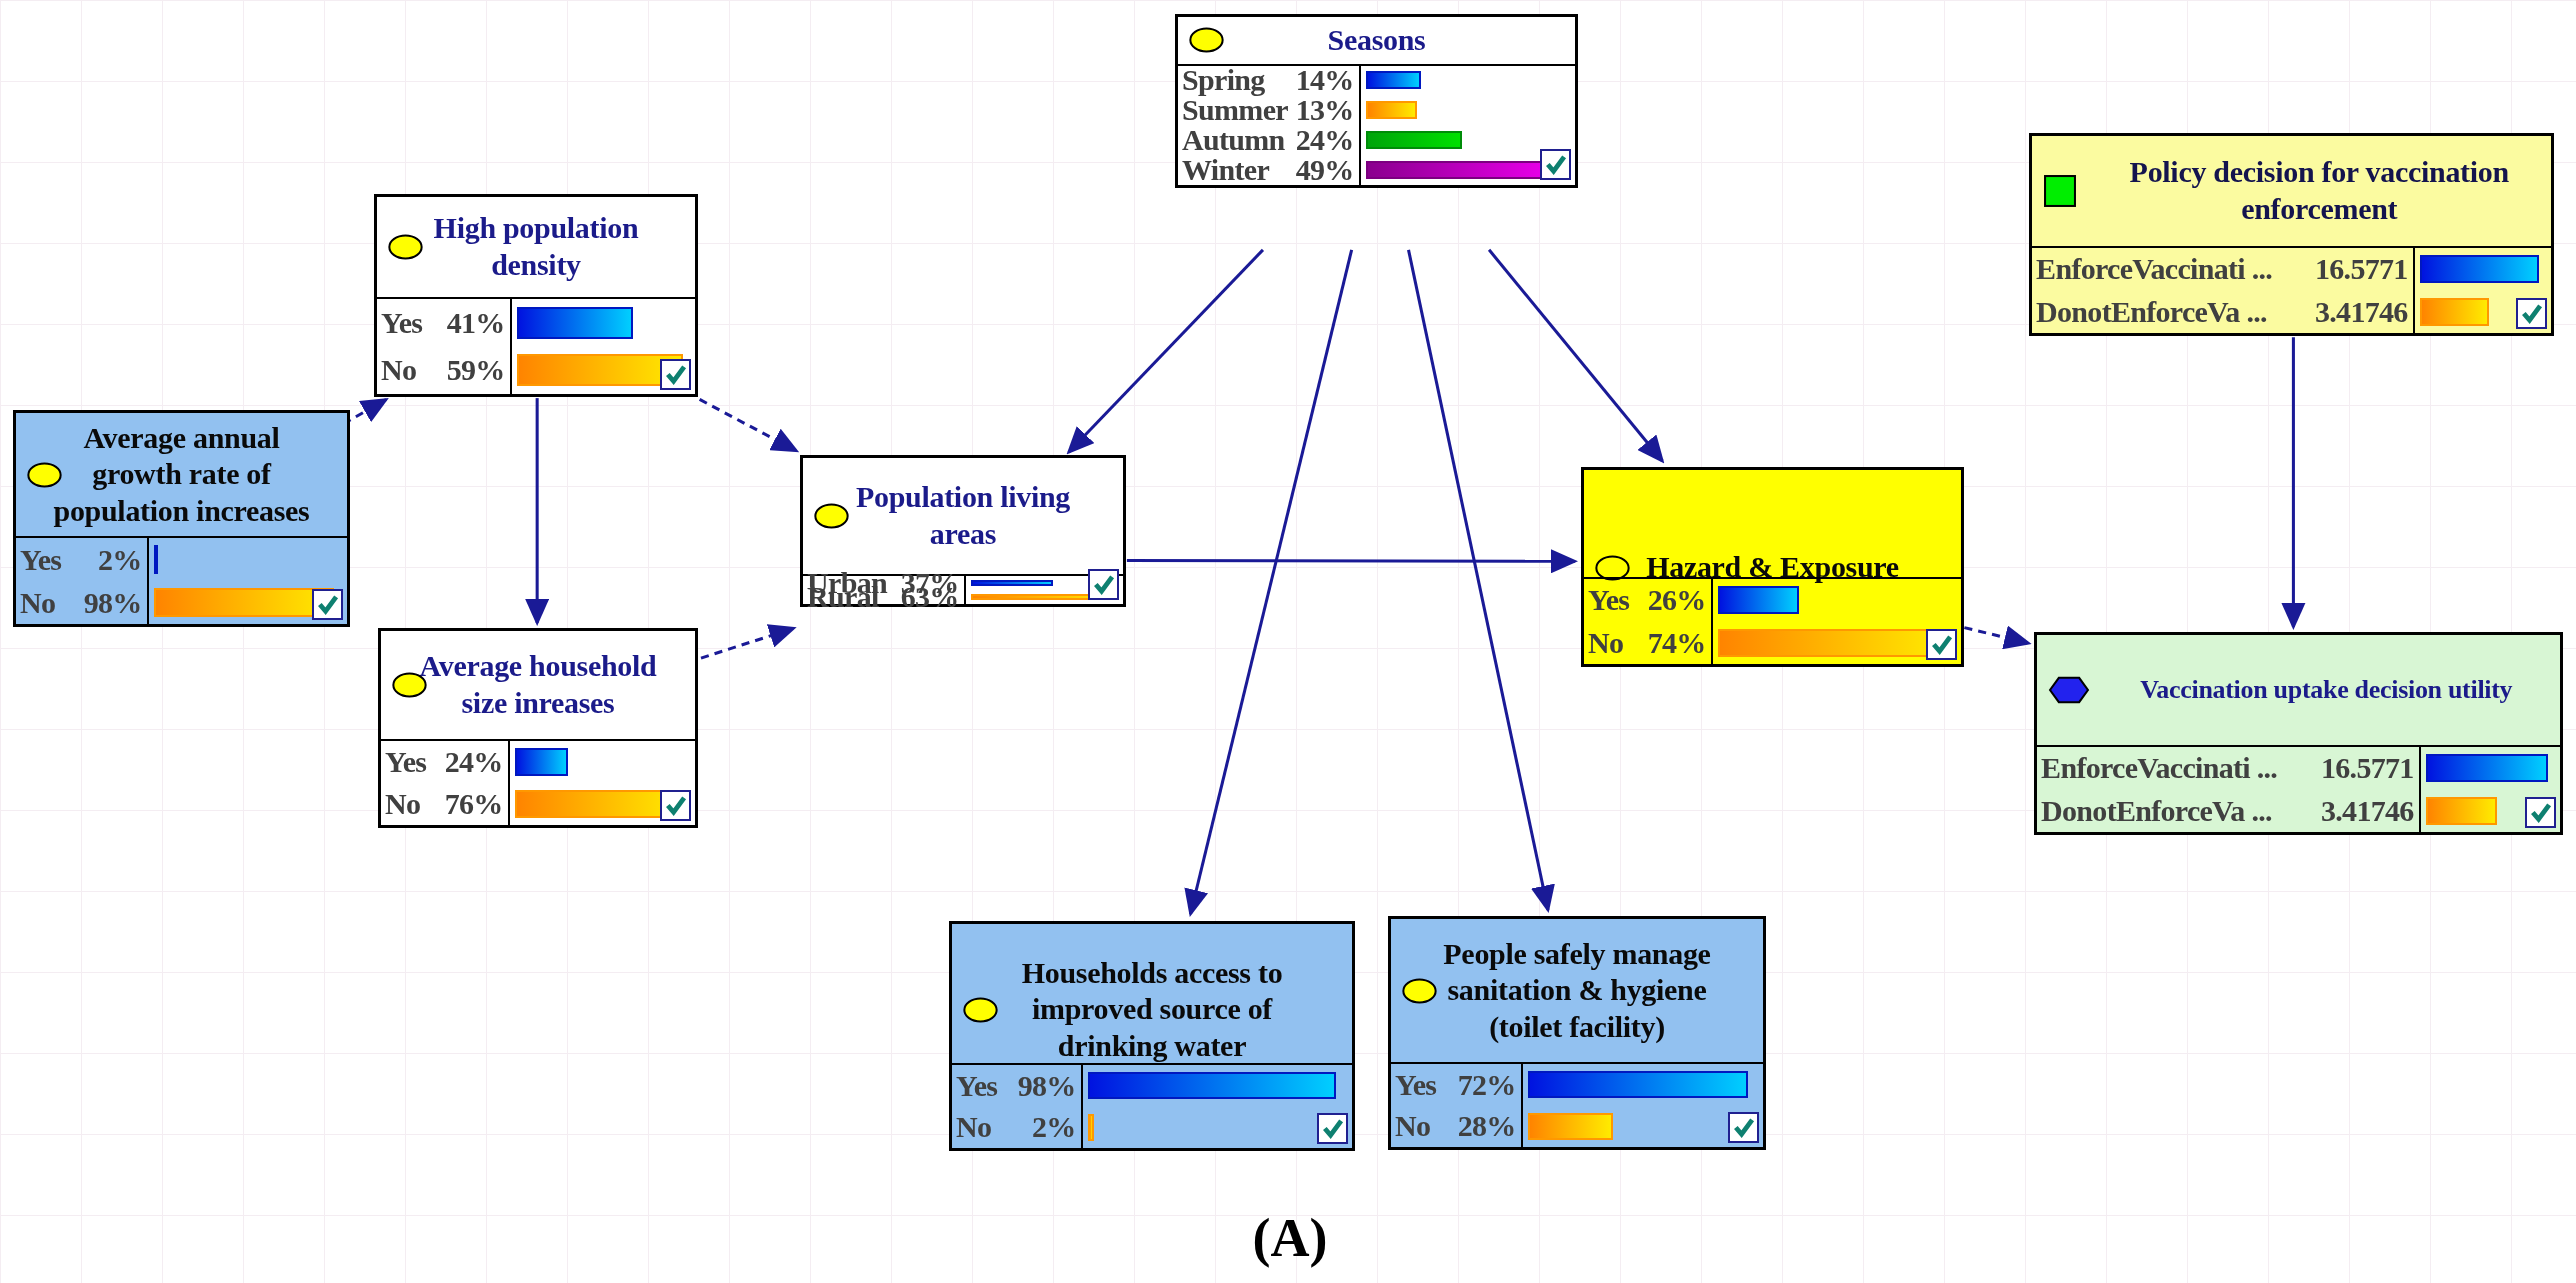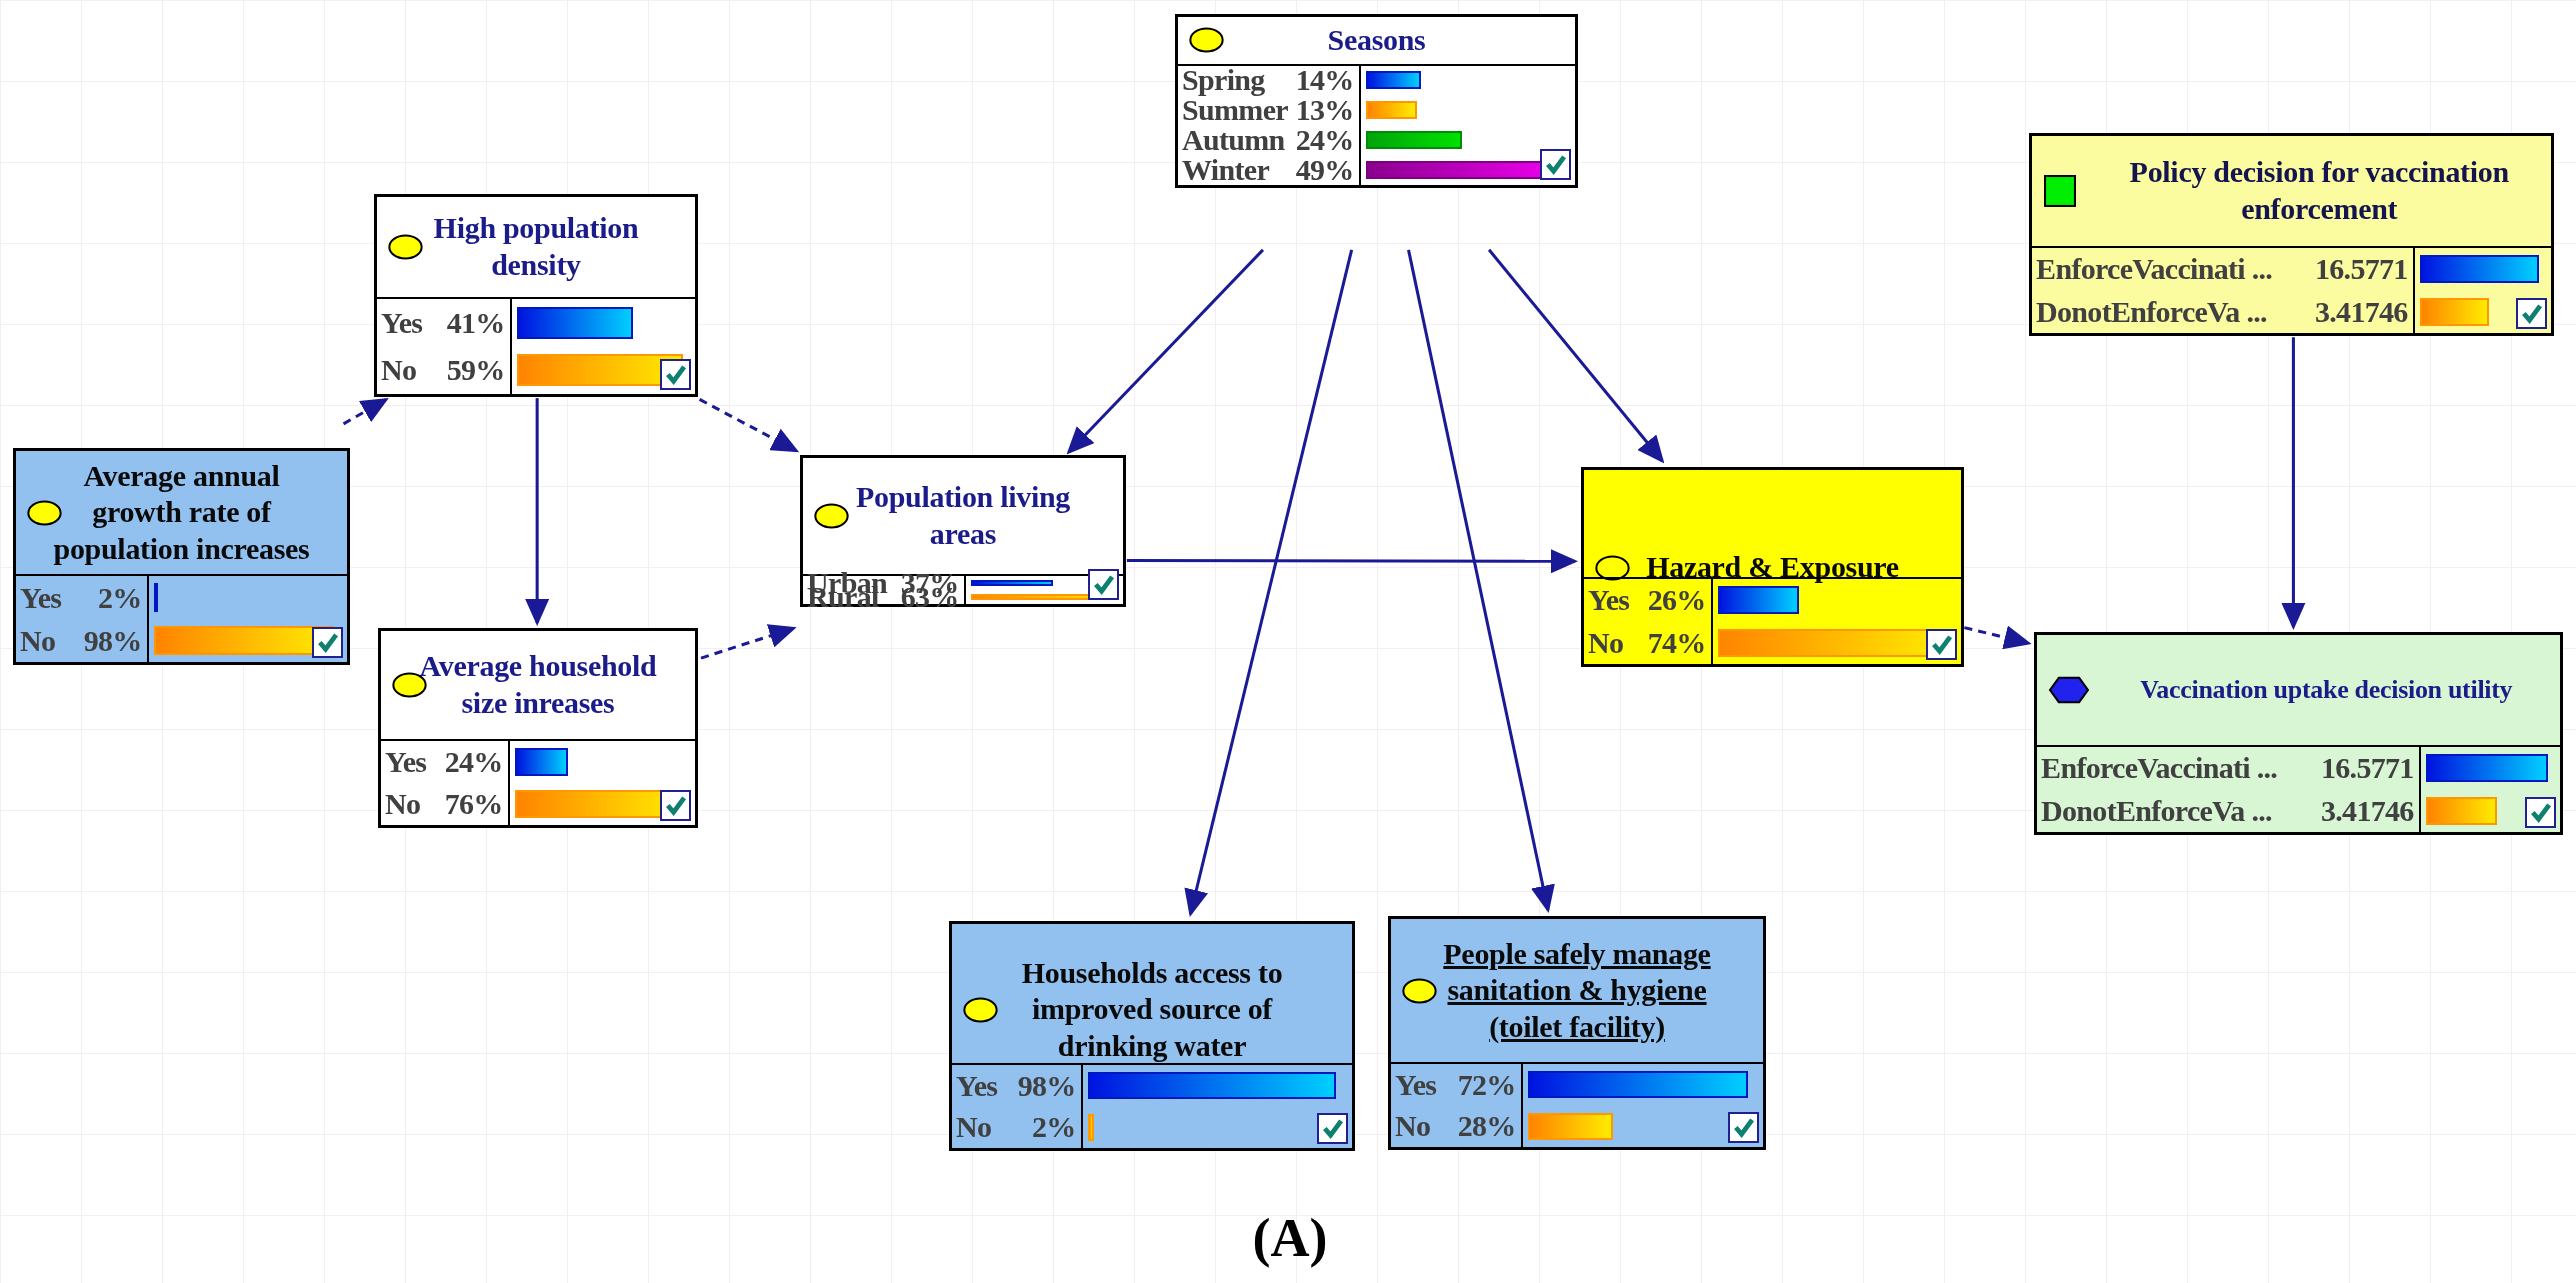--- a/index.html
+++ b/index.html
@@ -163,21 +163,21 @@
           </div>
         </div>
       </div>
     <div class="check">
       <svg width="23" height="23" viewBox="0 0 24 24">
           <path d="M4 12 l6 7 L21 4" stroke="#0E8070" stroke-width="5" fill="none"></path>
         </svg>
     </div>
   </div>
 
-  <div class="node" style="left: 13px; top: 448px; width: 337px; height: 217px; background: rgb(146, 193, 240);">
+  <div class="node" style="left: 13px; top: 410px; width: 337px; height: 217px; background: rgb(146, 193, 240);">
     <div class="titlebar" style="height:123px;">
       <span class="node-icon">
         <svg width="35" height="27" viewBox="0 0 52 40">
             <ellipse cx="26" cy="20" rx="24" ry="17" fill="#FFFF00" stroke="#000" stroke-width="3"></ellipse>
           </svg>
       </span>
       <div class="title" style="color: rgb(10, 10, 10);">Average annual
 growth rate of
 population increases</div>
     </div>
@@ -429,21 +429,21 @@
     </div>
   </div>
 
   <div class="node" style="left: 1388px; top: 916px; width: 378px; height: 234px; background: rgb(146, 193, 240);">
     <div class="titlebar" style="height:143px;">
       <span class="node-icon">
         <svg width="35" height="27" viewBox="0 0 52 40">
             <ellipse cx="26" cy="20" rx="24" ry="17" fill="#FFFF00" stroke="#000" stroke-width="3"></ellipse>
           </svg>
       </span>
-      <div class="title" style="color: rgb(10, 10, 10); text-decoration: underline;">People safely manage
+      <div class="title" style="color: rgb(10, 10, 10);">People safely manage
 sanitation &amp; hygiene
 (toilet facility)</div>
     </div>
     <div class="rows" style="top:143px;--labelw:132px;">
         <div class="row">
           <div class="lbl" style="width: 132px;">
             <span>Yes</span>
             <span>72%</span>
           </div>
           <div class="barcol">

